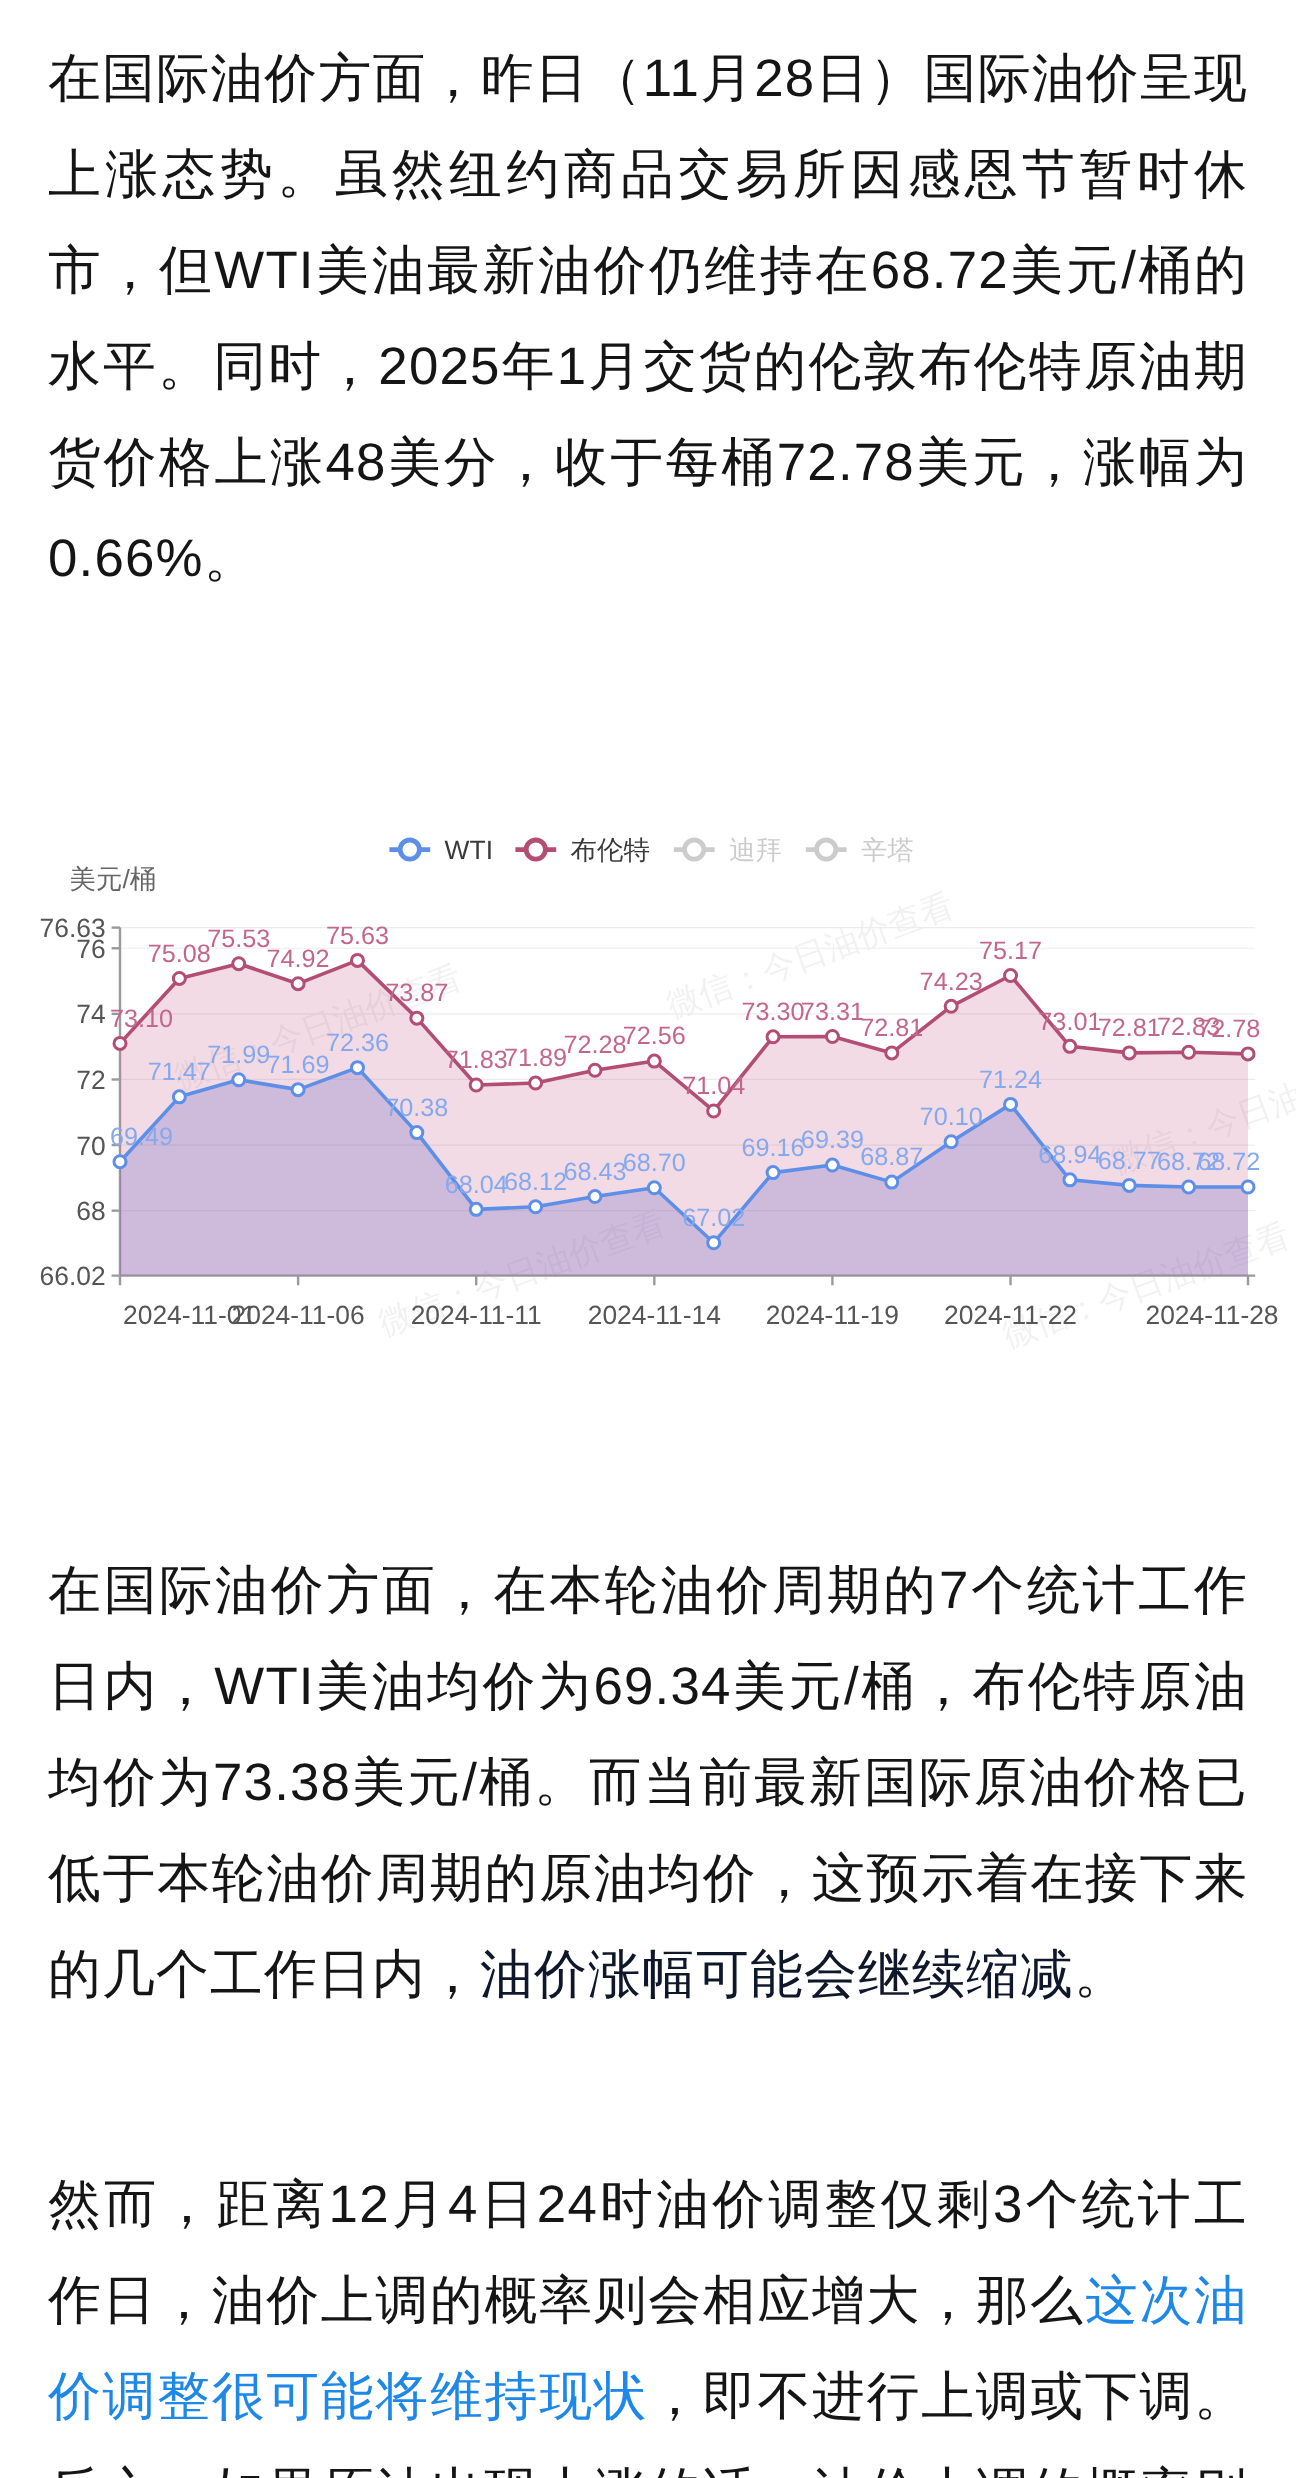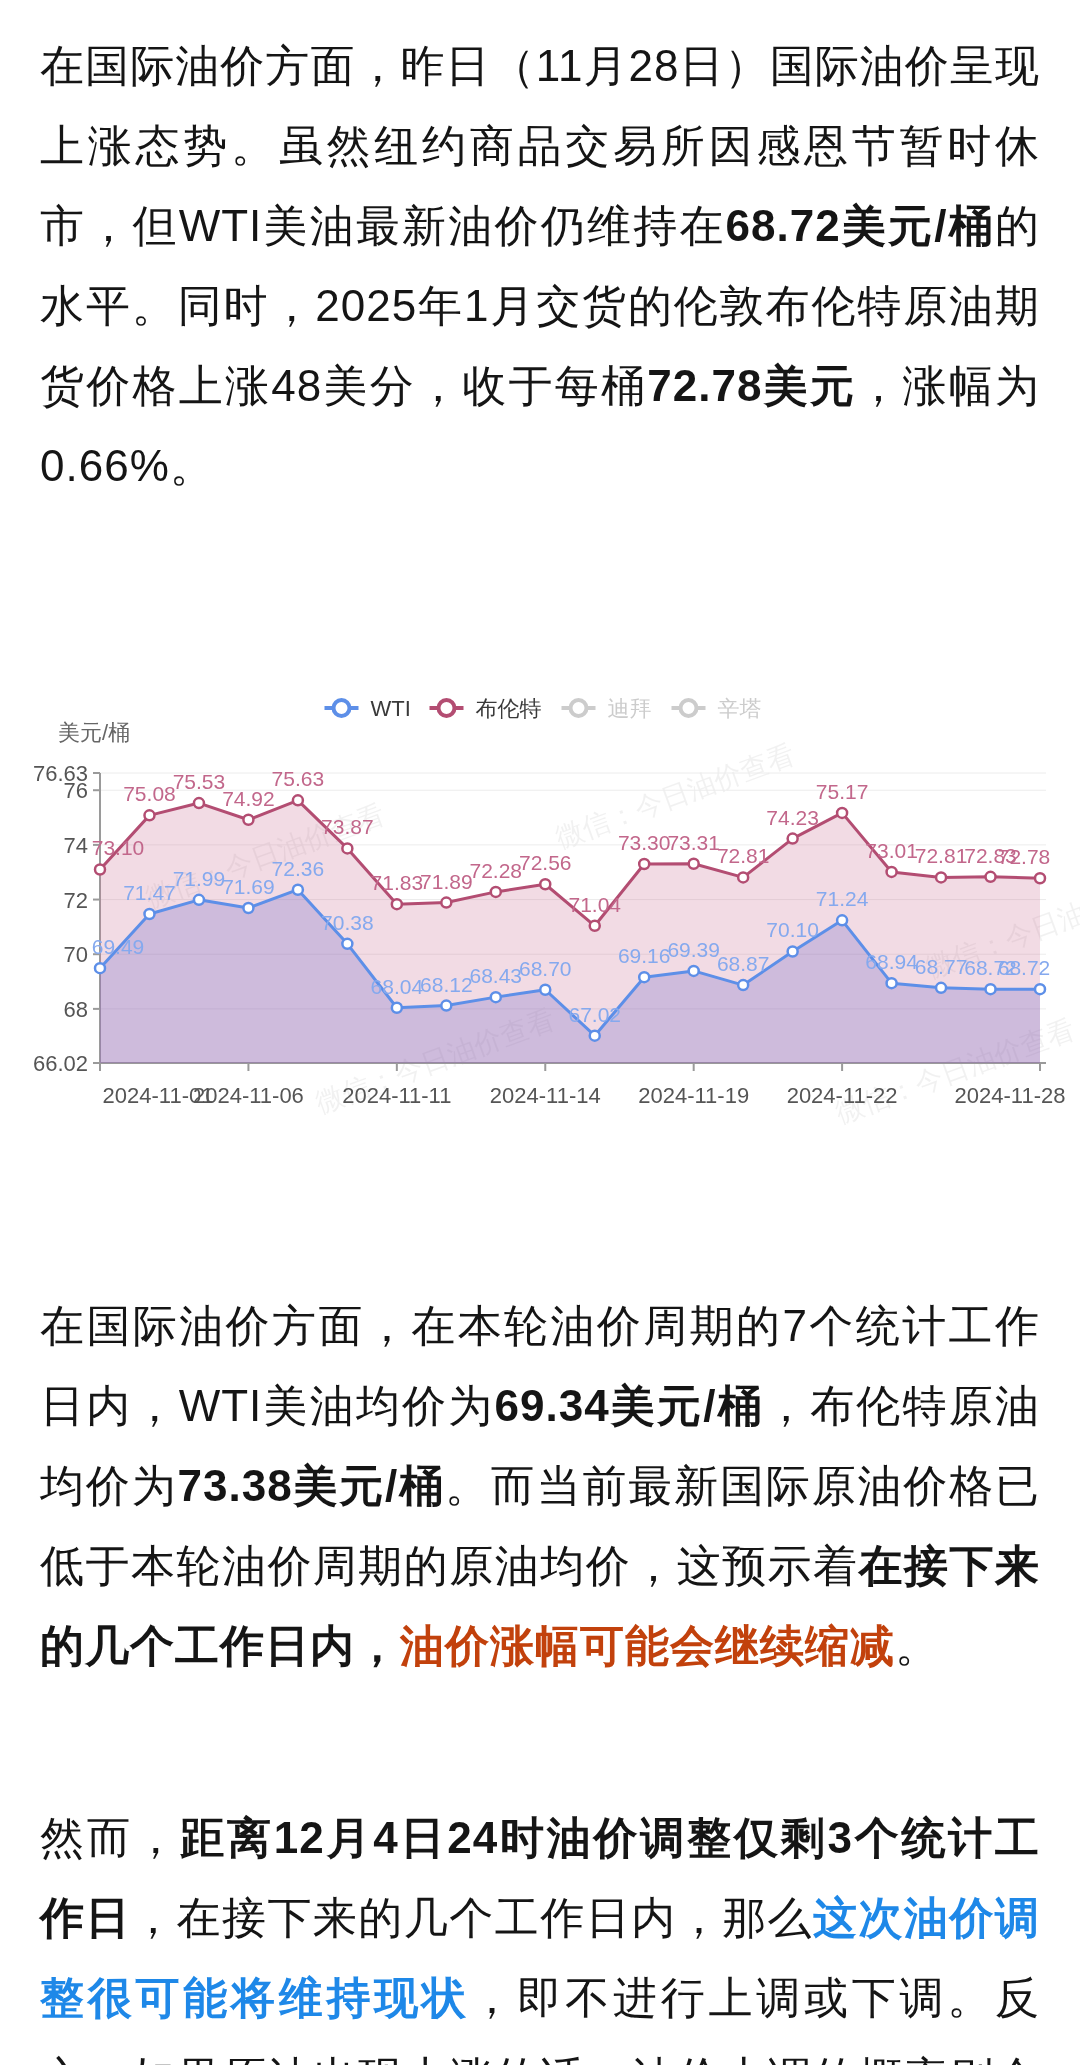--- a/index.html
+++ b/index.html
@@ -8,21 +8,21 @@
     font-family:"Liberation Sans","DejaVu Sans",sans-serif;
     color:#151515;
   }
   .article{padding-top:26px;}
   .para{
     margin:0;padding:0 40px;
     font-size:44px;line-height:80px;
     text-align:justify;letter-spacing:1px;
     color:#151515;
   }
-  .para .run-bold{font-weight:700;}
+  .para .run-bold{font-weight:400;}
   .figure{
     margin:42px 0 0 0;width:1080px;height:600px;position:relative;
   }
   .figure svg{display:block;width:1080px;height:600px;}
   .para.p2{margin-top:138px;}
   .para.p3{margin-top:112px;}
   text{font-family:"Liberation Sans","DejaVu Sans",sans-serif;}
 </style>
 </head>
 <body>
@@ -174,16 +174,16 @@
         </g>
         <g>
           <line x1="671.5" y1="160" x2="705.5" y2="160" stroke="#cccccc" stroke-width="4"></line>
           <circle cx="688.5" cy="160" r="8" fill="#fff" stroke="#cccccc" stroke-width="4"></circle>
           <text x="717.5" y="168" font-size="22" fill="#cccccc">辛塔</text>
         </g>
         <text x="58" y="192" font-size="22" fill="#666">美元/桶</text>
       </svg>
   </figure>
 
-  <p class="para p2"><span class="">在国际油价方面，在本轮油价周期的7个统计工作日内，WTI美油均价为</span><span class="run-bold">69.34美元/桶</span><span class="">，布伦特原油均价为</span><span class="run-bold">73.38美元/桶</span><span class="">。而当前最新国际原油价格已低于本轮油价周期的原油均价，这预示着</span><span class="run-bold">在接下来的几个工作日内，</span><span class="run-bold" style="color: #c2410c;">油价涨幅可能会继续缩减</span><span class="">。</span></p>
+  <p class="para p2"><span class="">在国际油价方面，在本轮油价周期的7个统计工作日内，WTI美油均价为</span><span class="run-bold">69.34美元/桶</span><span class="">，布伦特原油均价为</span><span class="run-bold">73.38美元/桶</span><span class="">。而当前最新国际原油价格已低于本轮油价周期的原油均价，这预示着</span><span class="run-bold">在接下来的几个工作日内，</span><span class="run-bold" style="color: #0f172a;">油价涨幅可能会继续缩减</span><span class="">。</span></p>
 
-  <p class="para p3"><span class="">然而，</span><span class="run-bold">距离12月4日24时油价调整仅剩3个统计工作日</span><span class="">，在接下来的几个工作日内，那么</span><span class="run-bold" style="color: rgb(30, 136, 232);">这次油价调整很可能将维持现状</span><span class="">，即不进行上调或下调。反之，如果原油出现上涨的话，油价上调的概率则会相应增大。</span></p>
+  <p class="para p3"><span class="">然而，</span><span class="run-bold">距离12月4日24时油价调整仅剩3个统计工作日</span><span class="">，油价上调的概率则会相应增大，那么</span><span class="run-bold" style="color: rgb(30, 136, 232);">这次油价调整很可能将维持现状</span><span class="">，即不进行上调或下调。反之，如果原油出现上涨的话，油价上调的概率则会相应增大。</span></p>
 </main>
 
 </body></html>

